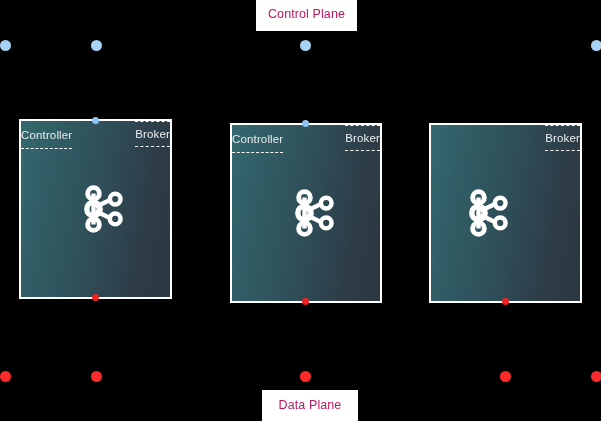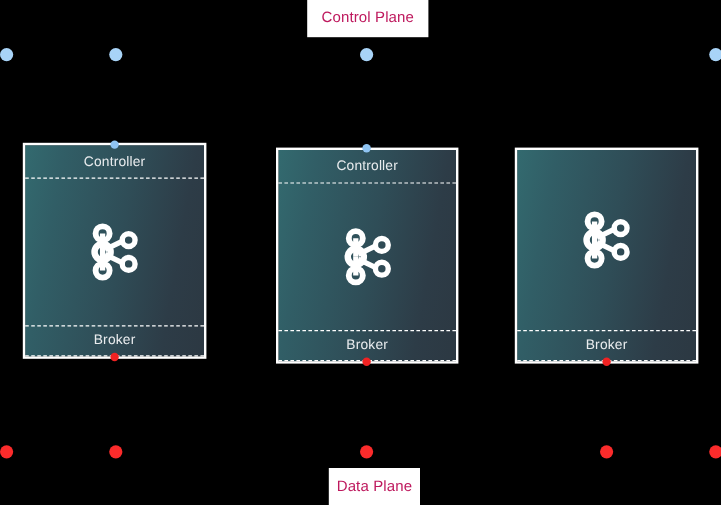--- a/index.html
+++ b/index.html
@@ -34,44 +34,43 @@
   }
   #control-plane-label {
     left: 256px;
     top: -1px;
     width: 101px;
     height: 32px;
   }
   #data-plane-label {
     left: 262px;
     top: 390px;
-    width: 76px;
+    width: 96px;
     height: 32px;
-    margin-left: 12px;
   }
 
   
   .bus-dot {
     position: absolute;
     width: 11px;
     height: 11px;
     border-radius: 50%;
     box-sizing: border-box;
   }
   .bus-dot.blue { background: #a8d3f7; }
   .bus-dot.red  { background: #fb2b2b; }
 
   
   .node-box {
     position: absolute;
     border: 2px solid #ffffff;
     box-sizing: border-box;
     background: linear-gradient(100deg, #336a6f 0%, #315e66 18%, #2f4d57 52%, #2d3c47 80%, #2c3842 100%);
     display: flex;
-    flex-direction: column;
+    flex-direction: row;
   }
   .node-section {
     position: relative;
     flex: 0 0 auto;
     display: flex;
     align-items: center;
     justify-content: center;
   }
   .node-section.body {
     flex: 1 1 auto;

